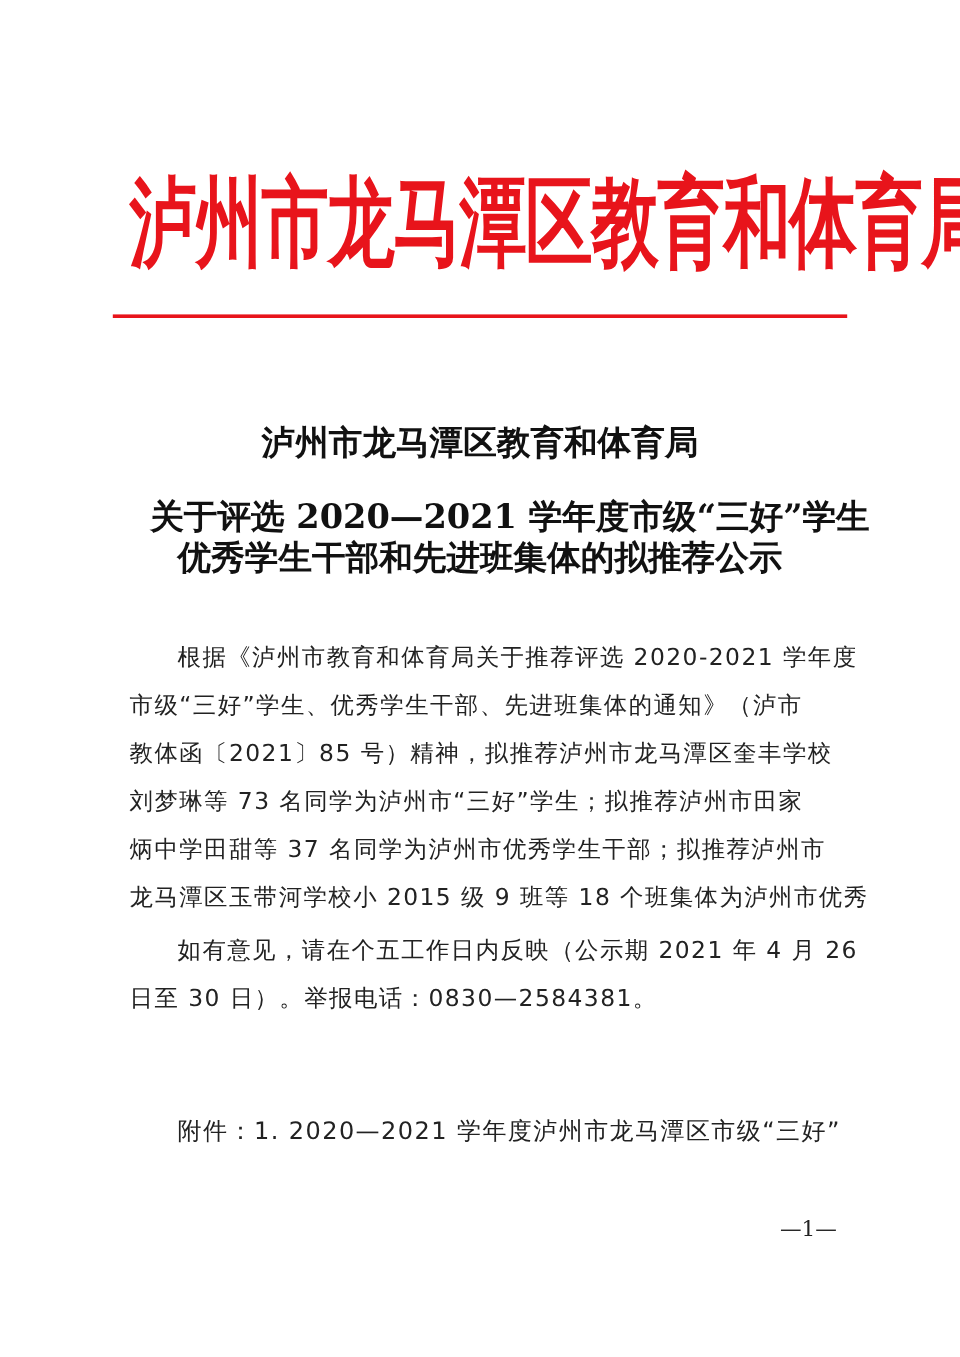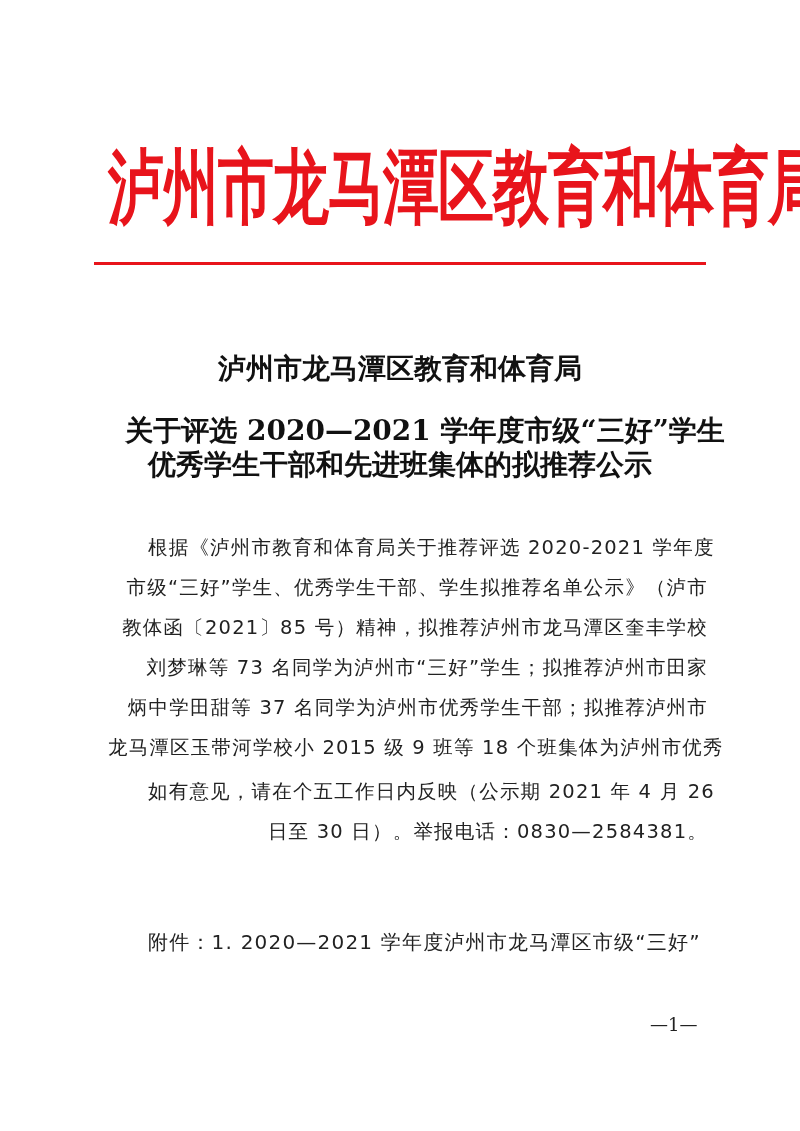--- a/index.html
+++ b/index.html
@@ -3,42 +3,42 @@
   <meta charset="utf-8">
   <style>
     html, body { margin:0; padding:0; background:#ffffff; }
     body { width:800px; height:1131px; position:relative; overflow:hidden; font-family:"DejaVu Serif", serif; color:#1a1a1a; }
     .masthead { position:absolute; left:108px; top:145px; width:590px; text-align:center; color:#e8141b; font-family:"DejaVu Serif", serif; font-weight:bold; font-size:56px; letter-spacing:-1px; transform:scaleY(1.45); transform-origin:top center; line-height:56px; white-space:nowrap; }
     .red-rule { position:absolute; left:94px; top:262px; width:612px; height:3px; background:#e8141b; }
     .title { position:absolute; left:0; width:800px; text-align:center; font-family:"DejaVu Serif", serif; font-weight:bold; font-size:28px; color:#111; white-space:nowrap; letter-spacing:0px; }
     .t1 { top:350px; }
     .t2 { top:412px;margin-left:25px; }
     .t3 { top:446px; }
-    .para { position:absolute; left:108px; width:600px; font-family:"DejaVu Sans", sans-serif; font-size:19.5px; color:#222; line-height:40px;text-align:right; }
+    .para { position:absolute; left:108px; width:600px; font-family:"DejaVu Sans", sans-serif; font-size:19.5px; color:#222; line-height:40px; }
     .line { white-space:nowrap; display:block; letter-spacing:1.2px; }
     .indent { padding-left:40px; }
     .p1 { top:528px; }
     .p2 { top:772px; }
     .attach { position:absolute; left:148px; top:920px; font-family:"DejaVu Sans", sans-serif; font-size:20px; color:#222; line-height:44px; }
     .attach .cont { padding-left:88px; }
     .pagenum { position:absolute; left:650px; top:1014px; font-family:"DejaVu Serif", serif; font-size:18px; color:#222; }
   </style>
 </head>
 <body>
 
 <div class="masthead">泸州市龙马潭区教育和体育局</div>
 <div class="red-rule"></div>
 
 <div class="title t1">泸州市龙马潭区教育和体育局</div>
 <div class="title t2">关于评选 2020—2021 学年度市级“三好”学生</div>
 <div class="title t3">优秀学生干部和先进班集体的拟推荐公示</div>
 
 <div class="para p1">
   <span class="line indent">根据《泸州市教育和体育局关于推荐评选 2020-2021 学年度</span>
-  <span class="line">市级“三好”学生、优秀学生干部、学生拟推荐名单公示》（泸市</span>
+  <span class="line">市级“三好”学生、优秀学生干部、先进班集体的通知》（泸市</span>
   <span class="line">教体函〔2021〕85 号）精神，拟推荐泸州市龙马潭区奎丰学校</span>
   <span class="line">刘梦琳等 73 名同学为泸州市“三好”学生；拟推荐泸州市田家</span>
   <span class="line">炳中学田甜等 37 名同学为泸州市优秀学生干部；拟推荐泸州市</span>
   <span class="line">龙马潭区玉带河学校小 2015 级 9 班等 18 个班集体为泸州市优秀</span>
 </div>
 
 <div class="para p2">
   <span class="line indent">如有意见，请在个五工作日内反映（公示期 2021 年 4 月 26</span>
   <span class="line">日至 30 日）。举报电话：0830—2584381。</span>
 </div>

